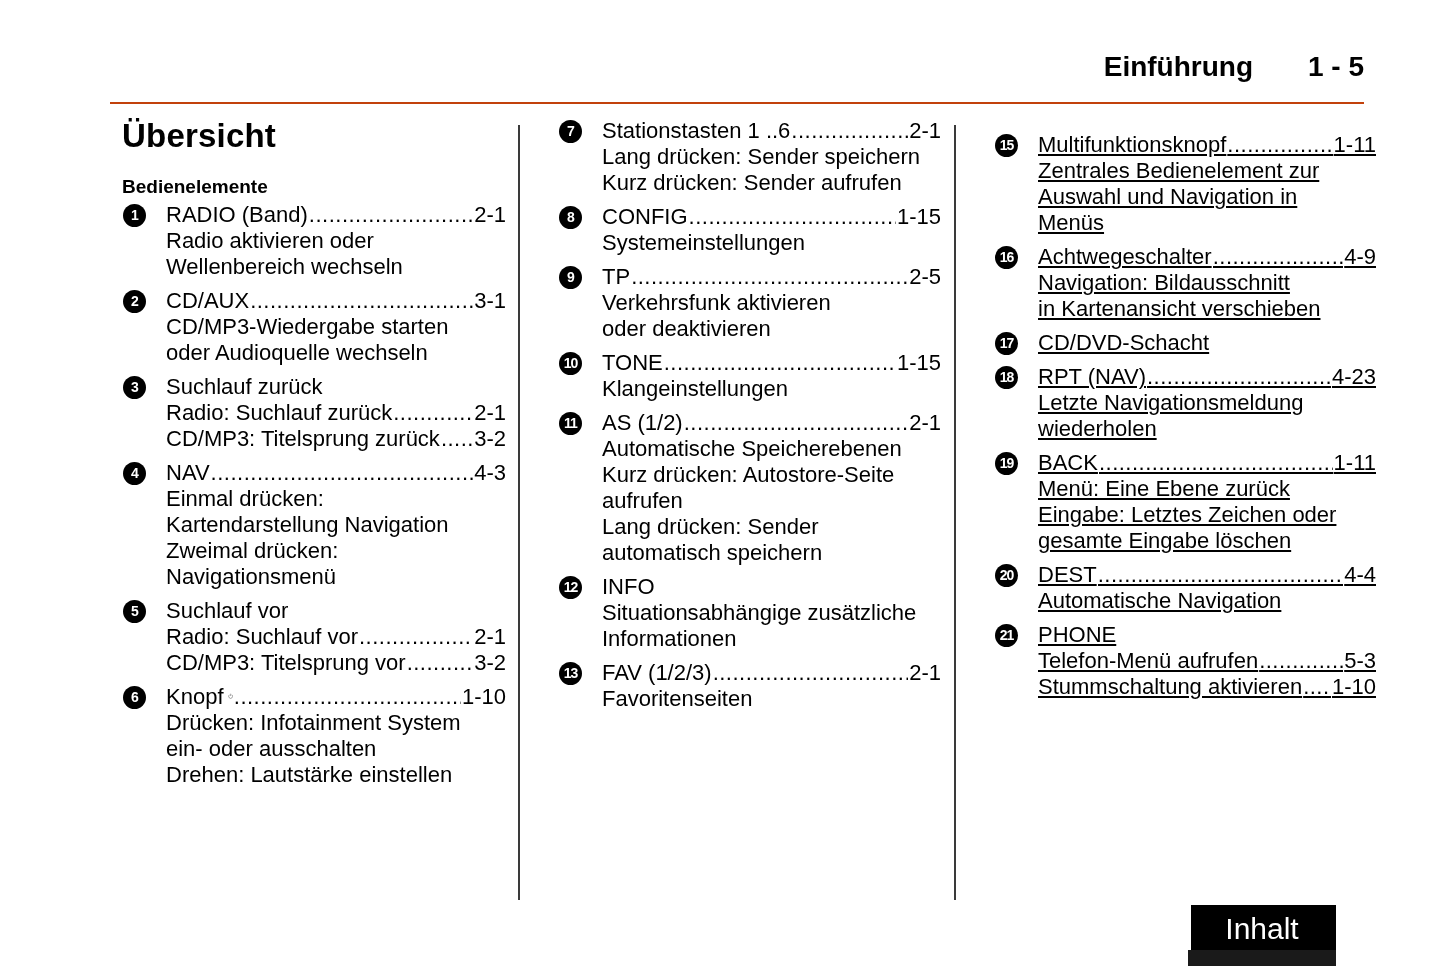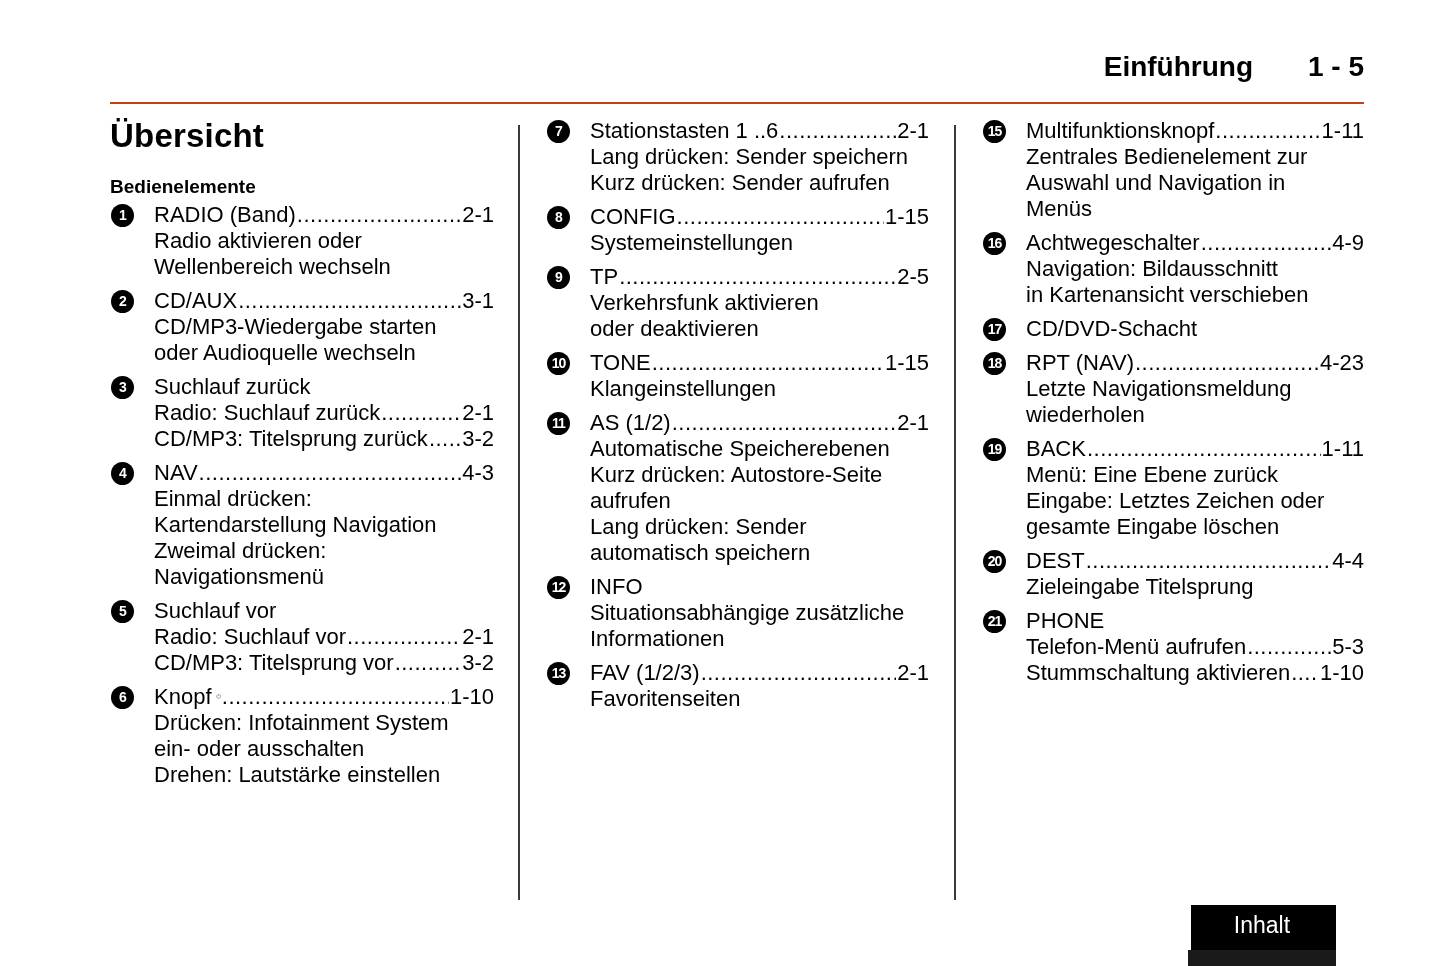--- a/index.html
+++ b/index.html
@@ -1,41 +1,41 @@
 <!DOCTYPE html>
 <html><head>
 <meta charset="utf-8">
 <style>
   html, body { margin:0; padding:0; background:#ffffff; }
   body { width:1445px; height:966px; position:relative; overflow:hidden;
          font-family:"Liberation Sans", sans-serif; color:#000; }
   .header { position:absolute; left:110px; right:81px; top:48px; height:54px; border-bottom:2px solid #c2410c; }
   .header-chapter { position:absolute; right:111px; top:3px; font-size:28px; font-weight:bold; }
   .header-page { position:absolute; right:0; top:3px; font-size:28px; font-weight:bold; }
-  .col { position:absolute; top:113px; }
+  .col { position:absolute; top:113px;margin-left:12px; }
   .col1 { left:110px; width:384px; }
   .col2 { left:546px; width:383px; top:118px; }
-  .col3 { left:982px; width:382px; top:118px; }
+  .col3 { left:982px; width:382px; top:132px;text-decoration:underline; }
   .divider { position:absolute; top:125px; width:2px; height:775px; background:#3a3a3a; }
   .div1 { left:518px; } .div2 { left:954px; }
   h1.title { margin:0; font-size:33px; font-weight:bold; line-height:46px; letter-spacing:0.2px; }
   h2.subtitle { margin:13px 0 0 0; font-size:19px; font-weight:bold; line-height:30px; }
   .item { position:relative; padding-left:44px; margin-bottom:8px; }
   .num { position:absolute; left:1px; top:2px; width:23px; height:23px; border-radius:50%;
          background:#000; color:#fff; font-size:14px; font-weight:bold; text-align:center; line-height:23px; letter-spacing:-1px; }
   .line { font-size:22px; line-height:26px; white-space:nowrap; display:flex; align-items:baseline; }
   .line .txt { flex:0 0 auto; }
   .line .dots { flex:1 1 auto; overflow:hidden; white-space:nowrap; margin:0 1px; }
   .line .dots::before { content:"........................................................................................................"; letter-spacing:0.5px; }
   .line .ref { flex:0 0 auto; }
   .power { display:inline-block; width:16px; height:16px; vertical-align:-1px; margin-left:4px; }
   .btn { position:absolute; left:1188px; top:902px; width:148px; height:64px; background:#000; cursor:pointer; }
   .btn-face { position:absolute; left:0; top:0; right:0; height:48px; border-top:3px solid #fff; border-left:3px solid #fff; box-sizing:border-box; background:#000; }
   .btn-bottom { position:absolute; left:0; right:0; top:48px; bottom:0; background:#1a1a1a; }
-  .btn-label { position:absolute; left:0; right:0; top:10px; text-align:center; color:#fff; font-size:23px; }
+  .btn-label { position:absolute; left:0; right:0; top:10px; text-align:center; color:#fff; font-size:30px; }
 </style>
 </head>
 <body>
 
 <div class="header">
   <span class="header-chapter">Einführung</span>
   <span class="header-page">1 - 5</span>
 </div>
 
 <div class="col col1">
@@ -322,21 +322,21 @@
         </div>
       </div>
       <div class="item">
         <span class="num">20</span>
         <div class="line">
           <span class="txt">DEST</span>
           <span class="dots"></span>
           <span class="ref">4-4</span>
         </div>
         <div class="line">
-          <span class="txt">Zieleingabe Titelsprung</span>
+          <span class="txt">Automatische Navigation</span>
         </div>
       </div>
       <div class="item">
         <span class="num">21</span>
         <div class="line">
           <span class="txt">PHONE</span>
         </div>
         <div class="line">
           <span class="txt">Telefon-Menü aufrufen</span>
           <span class="dots"></span>

